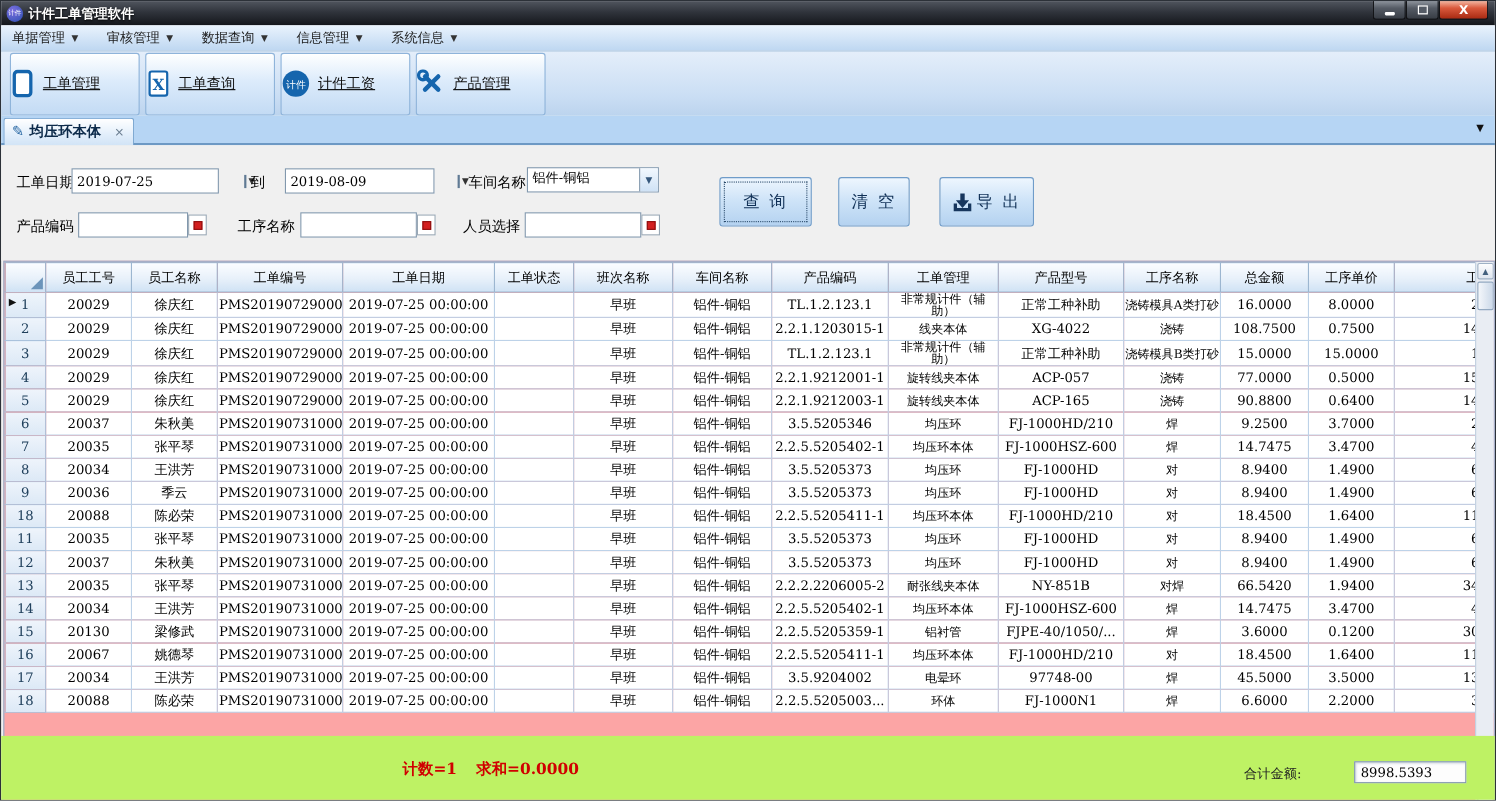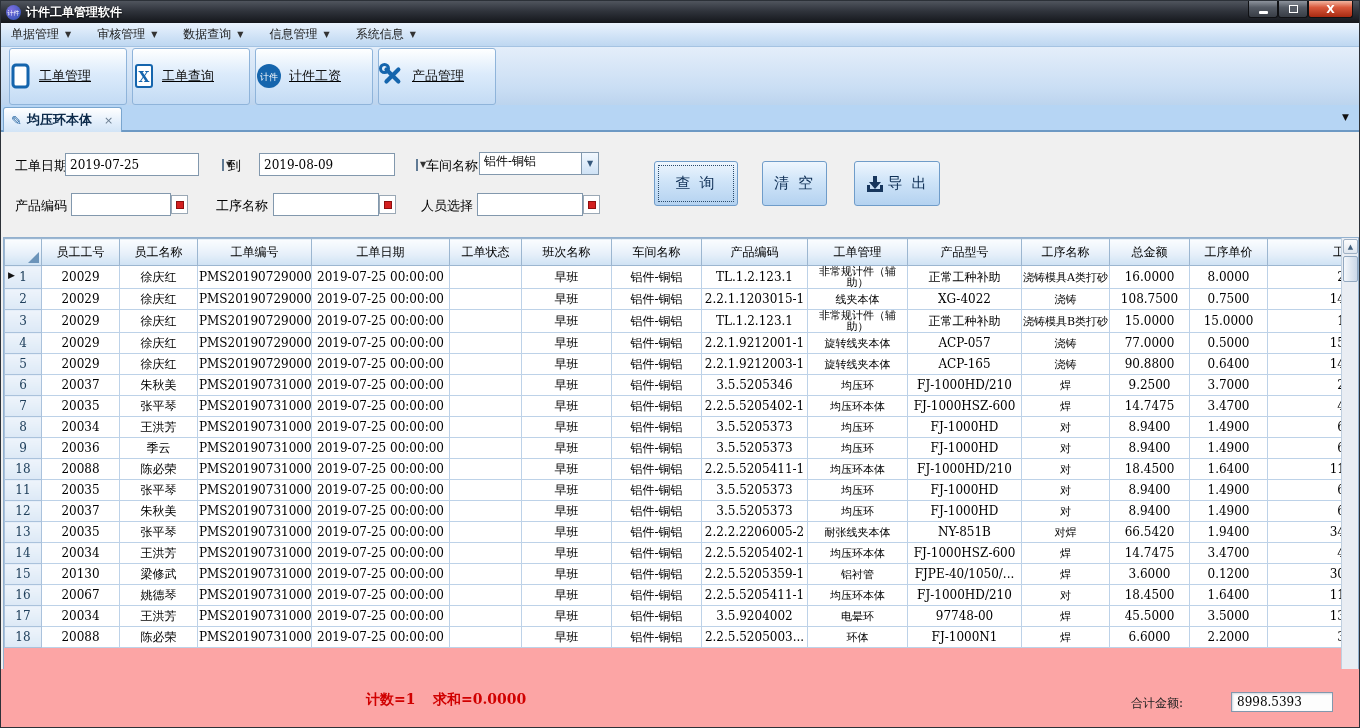--- a/index.html
+++ b/index.html
@@ -97,21 +97,21 @@
   .hs-btn { position:absolute; top:1px; width:15px; height:14px; background:linear-gradient(#fdfdfe,#dfe6ef);
     border:1px solid #9fb1c5; border-radius:2px; text-align:center; font-size:7px; color:#44617e; line-height:13px; }
   .hs-left { left:1px; } .hs-right { right:1px; }
   .hs-thumb { position:absolute; left:18px; top:1px; width:790px; height:14px;
     background:linear-gradient(#f6f9fc,#ccd9e9); border:1px solid #93a9c1; border-radius:2px; }
   .hs-thumb::after { content:""; position:absolute; left:50%; top:3px; margin-left:-5px; width:10px; height:8px;
     background:repeating-linear-gradient(90deg,#9ab0c9 0 1px,transparent 1px 3px); }
   .corner { position:absolute; right:0; bottom:0; width:17px; height:16px; background:#e9edf3; }
 
   
-  .statusbar { position:absolute; left:0; top:668px; width:100%; height:60px; background:#fca5a5;
+  .statusbar { position:absolute; left:0; top:668px; width:100%; height:60px; background:#bef264;
     font-family:"DejaVu Serif","Liberation Serif",serif; }
   .stat-red { position:absolute; top:22px; font-size:14px; font-weight:bold; color:#d00000; }
   .total-label { position:absolute; top:26px; font-size:12px; color:#222; }
   .total-box { position:absolute; top:23px; width:102px; height:20px; background:#fdfdfd; border:1px solid #8298ad;
     box-shadow:inset 1px 1px 2px #cfd6dd; font-size:12px; padding:2px 0 0 5px; color:#000; }
 
   svg .blue { fill:#1565ad; }
 </style>
 </head>
 <body>

